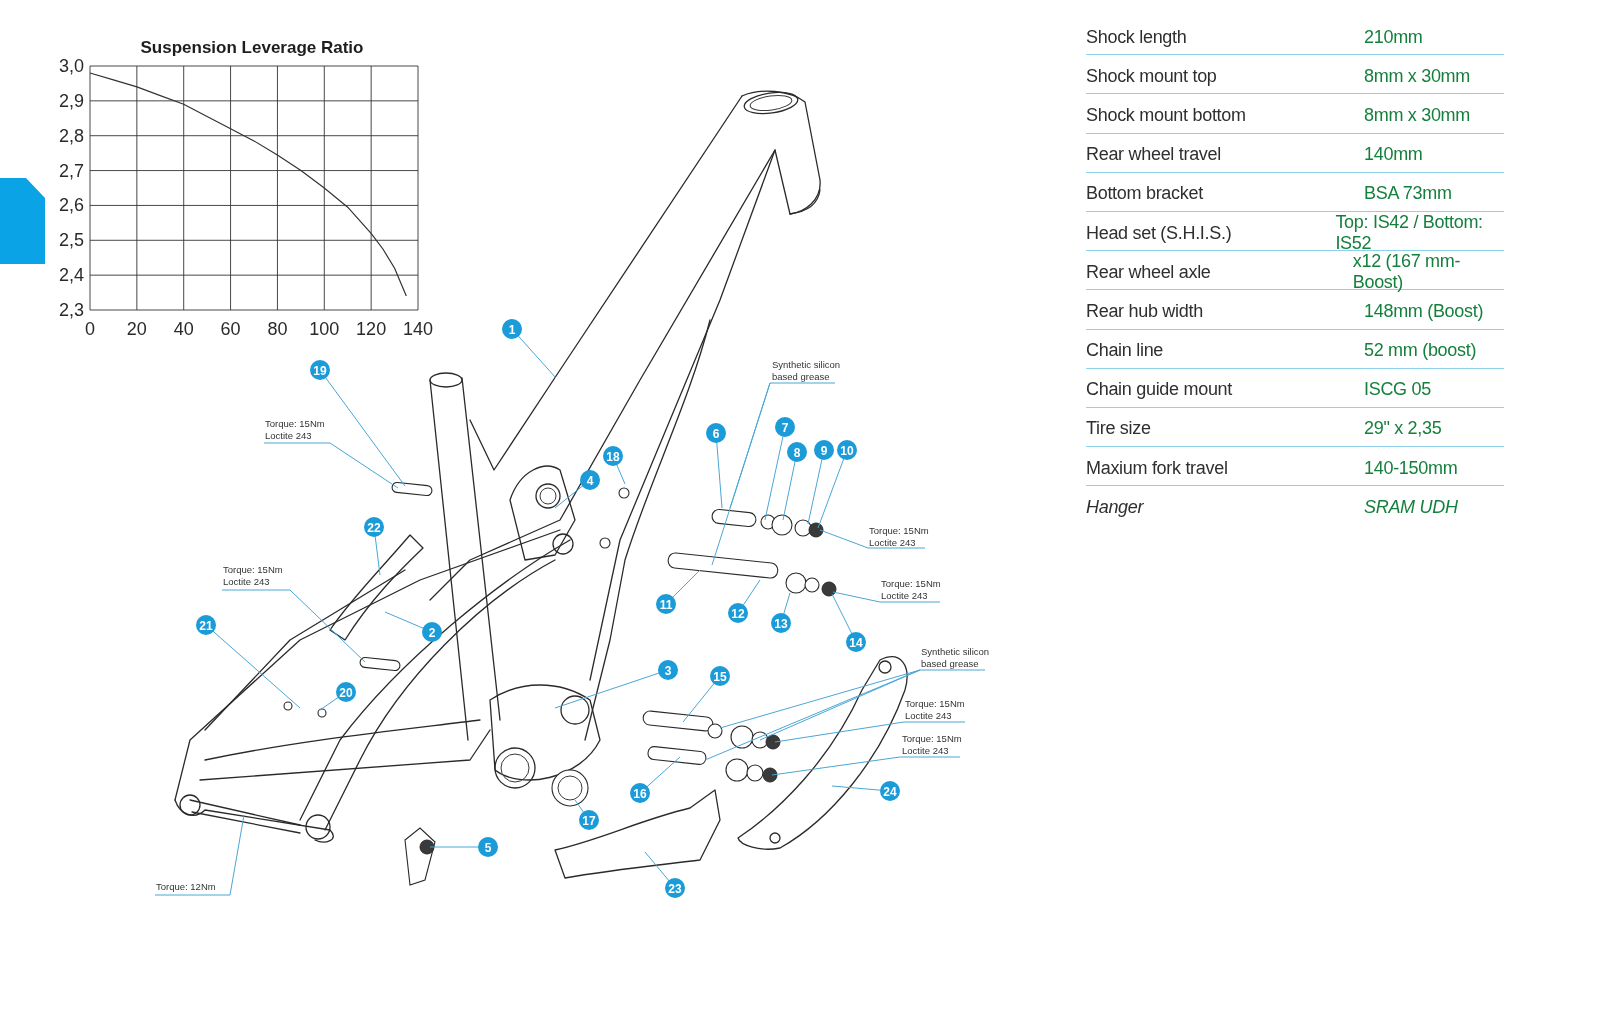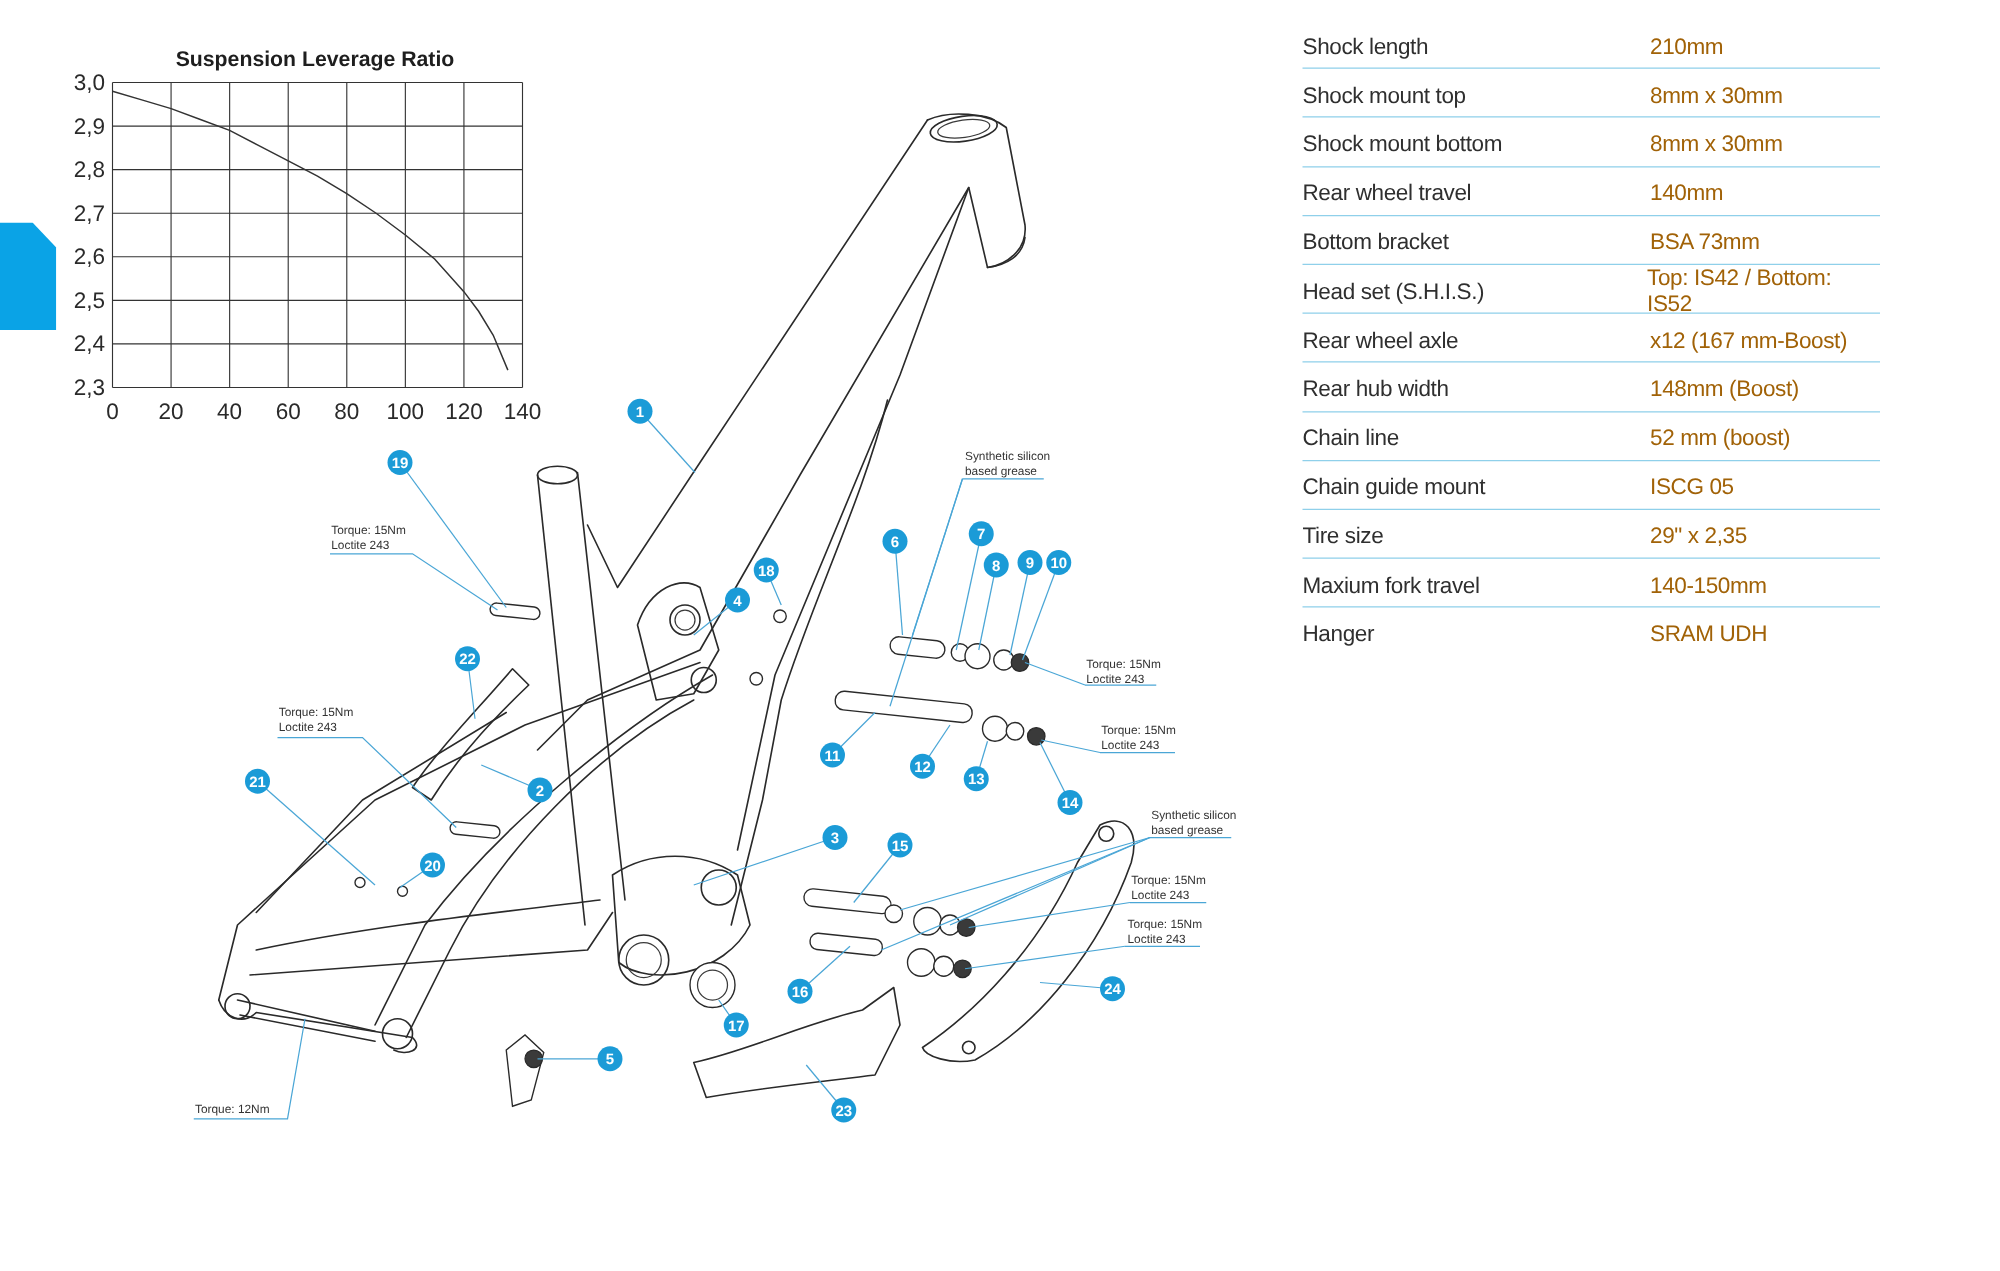--- a/index.html
+++ b/index.html
@@ -13,24 +13,24 @@
   #diagram { position:absolute; left:0; top:0; width:1020px; height:1017px; }
   .frame-line { fill:none; stroke:#2a2a2a; stroke-width:1.3; stroke-linejoin:round; stroke-linecap:round; }
   .frame-thin { fill:none; stroke:#3a3a3a; stroke-width:1; }
   .leader { fill:none; stroke:#4aa6d6; stroke-width:1; }
   .badge-circle { fill:#1b9bd7; }
   .badge-text { fill:#ffffff; font-size:12px; font-weight:bold; text-anchor:middle; dominant-baseline:central; font-family:"Liberation Sans", sans-serif; }
   .note { font-size:9.5px; fill:#333; font-family:"Liberation Sans", sans-serif; }
   .part { fill:#ffffff; stroke:#2a2a2a; stroke-width:1.1; }
   .part-dark { fill:#3a3a3a; stroke:#2a2a2a; stroke-width:1; }
   #specs { position:absolute; left:1042px; top:16px; width:462px; }
-  .spec-row { display:flex; height:39.2px; align-items:center; border-bottom:1.3px solid #8fd0ea; box-sizing:border-box; padding-top:4px; }
+  .spec-row { display:flex; height:39.2px; align-items:center; border-bottom:1.3px solid #8fd0ea; box-sizing:border-box; padding-top:4px;margin-left:44px; }
   .spec-label { width:278px; font-size:18px; color:#2f2f2f; letter-spacing:-0.3px; }
-  .spec-value { font-size:18px; color:#a16207; letter-spacing:-0.3px; }
-  .spec-row.last { border-bottom:none; }
+  .spec-value { font-size:18px; color:#15803d; letter-spacing:-0.3px; }
+  .spec-row.last { border-bottom:none;font-style:italic; }
 </style>
 </head>
 <body>
 
 <svg id="side-tab" viewBox="0 0 45 86">
   <path d="M0 0 H26 L45 20 V86 H0 Z" fill="#0aa3e6"></path>
 </svg>
 
 <svg id="chart" viewBox="0 0 400 320">
   <text class="chart-title" x="202" y="23" text-anchor="middle">Suspension Leverage Ratio</text>

